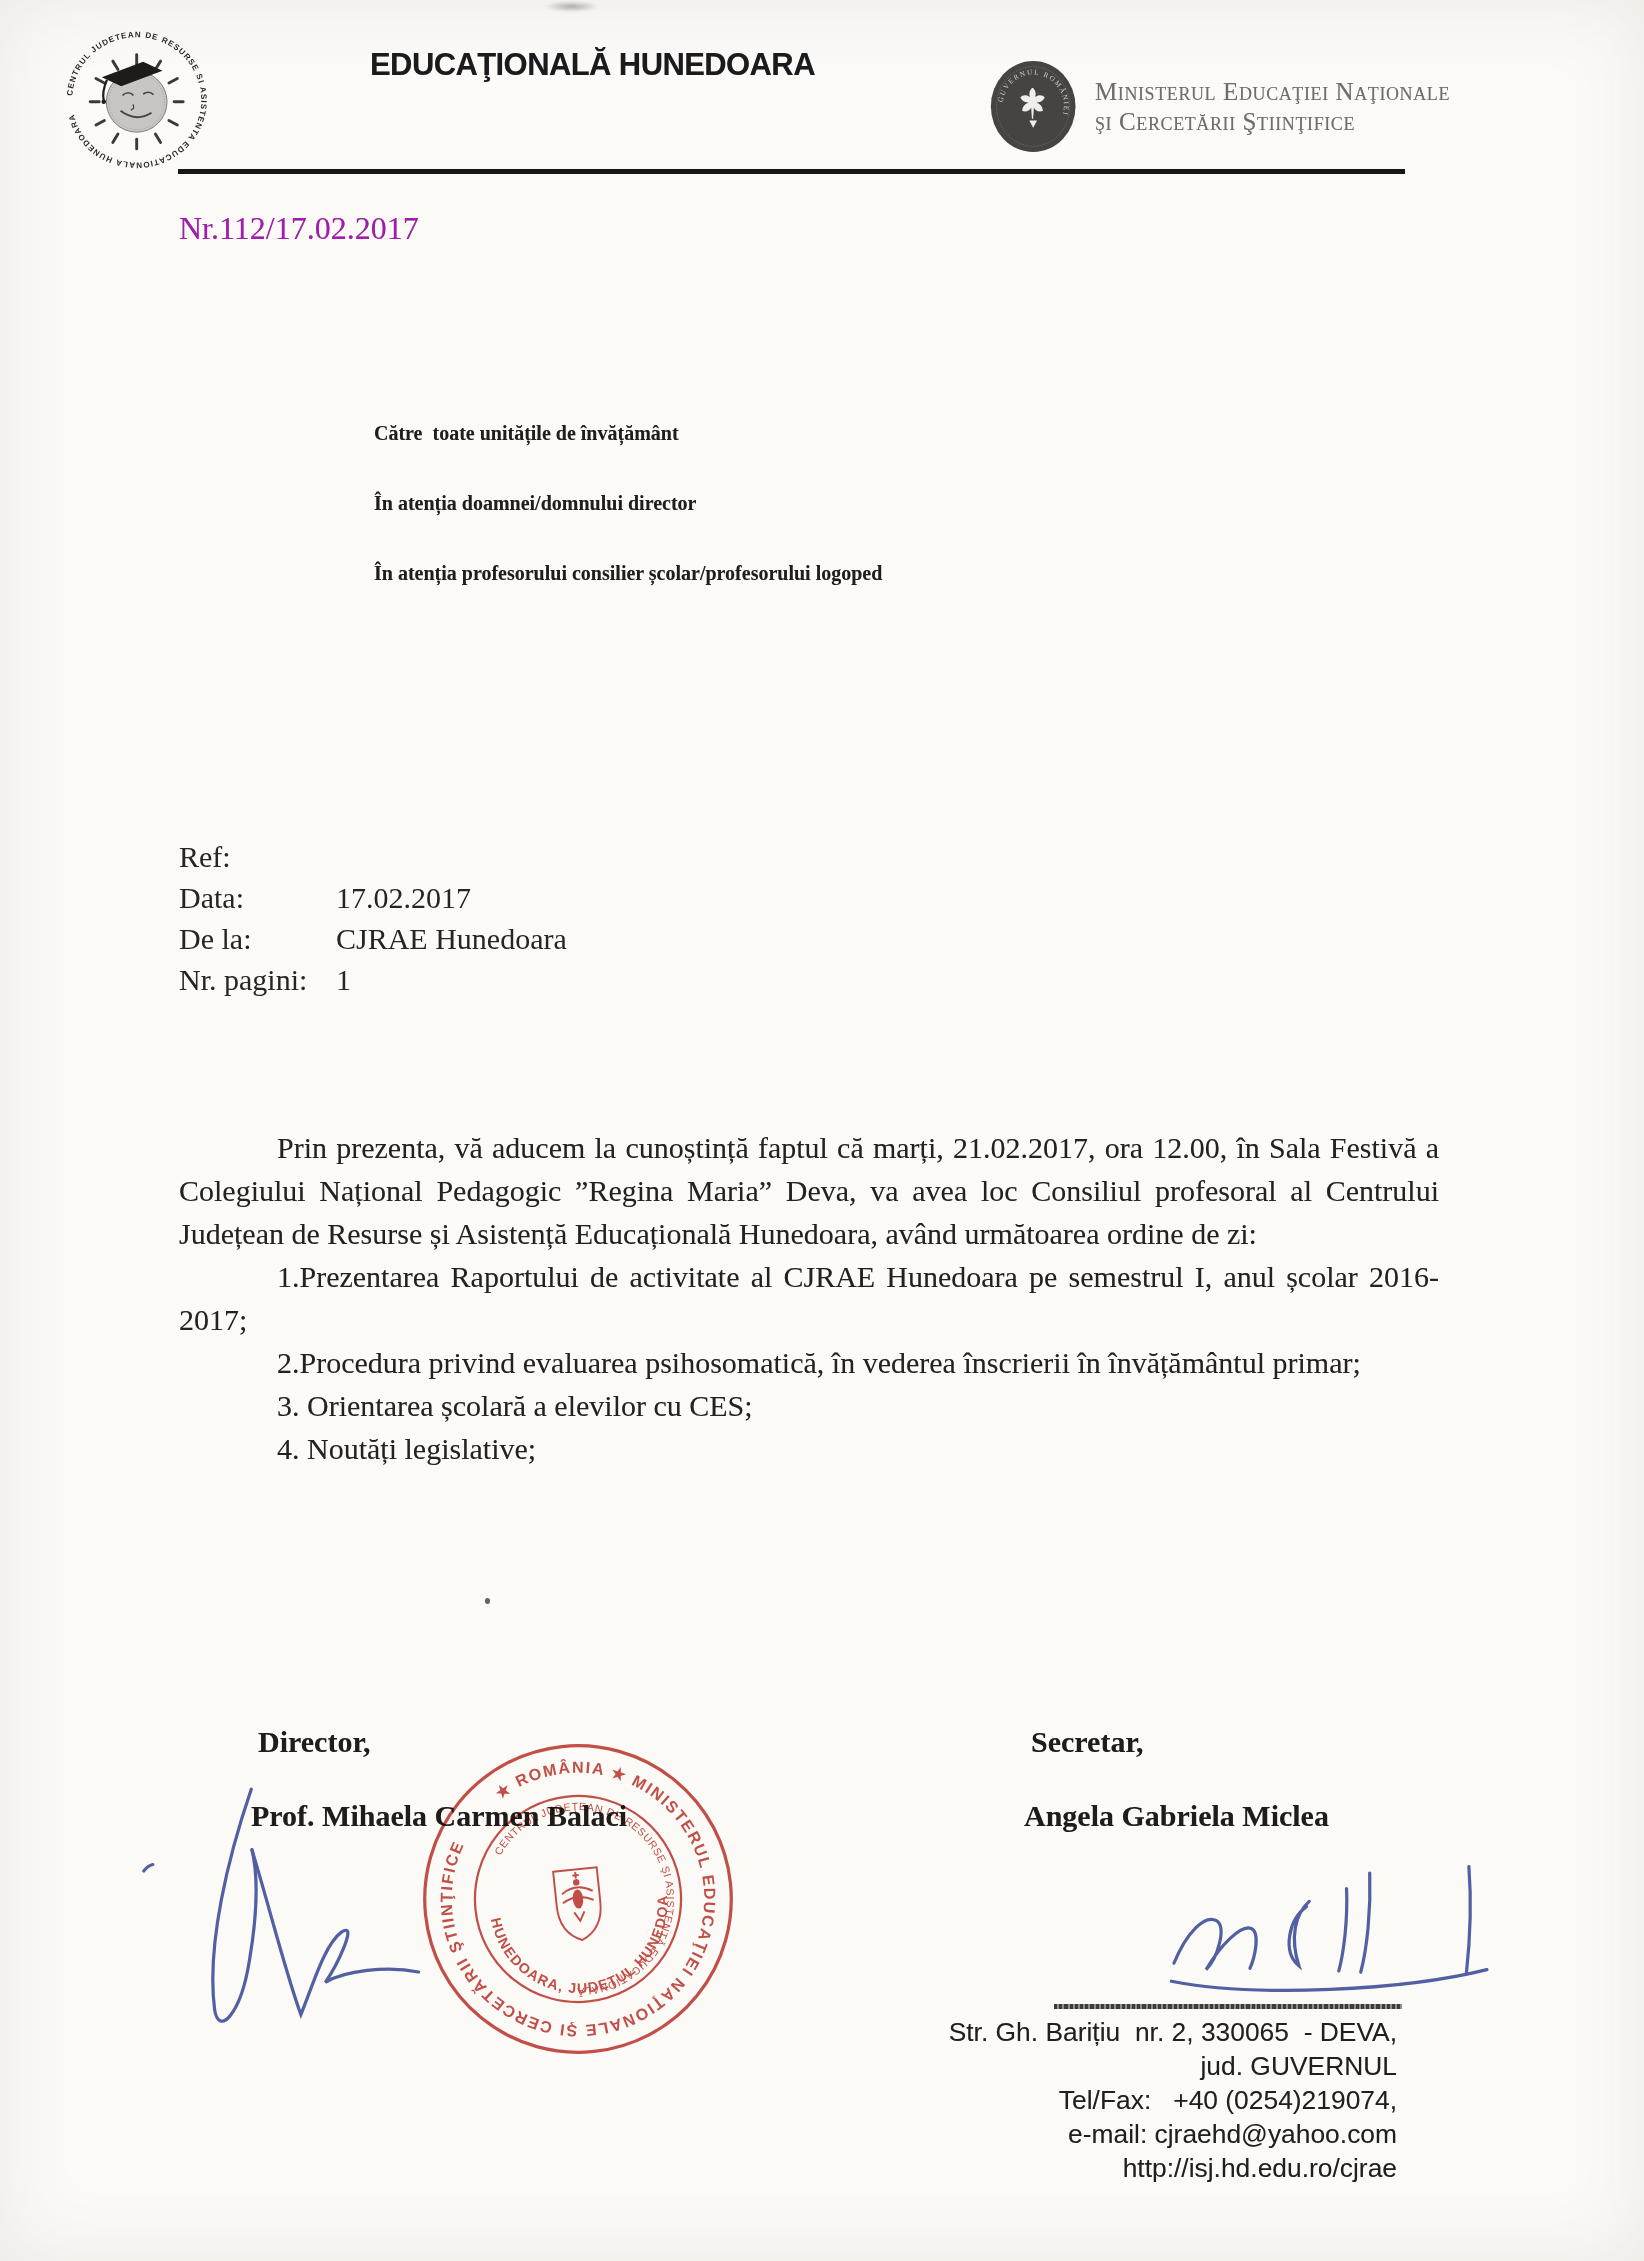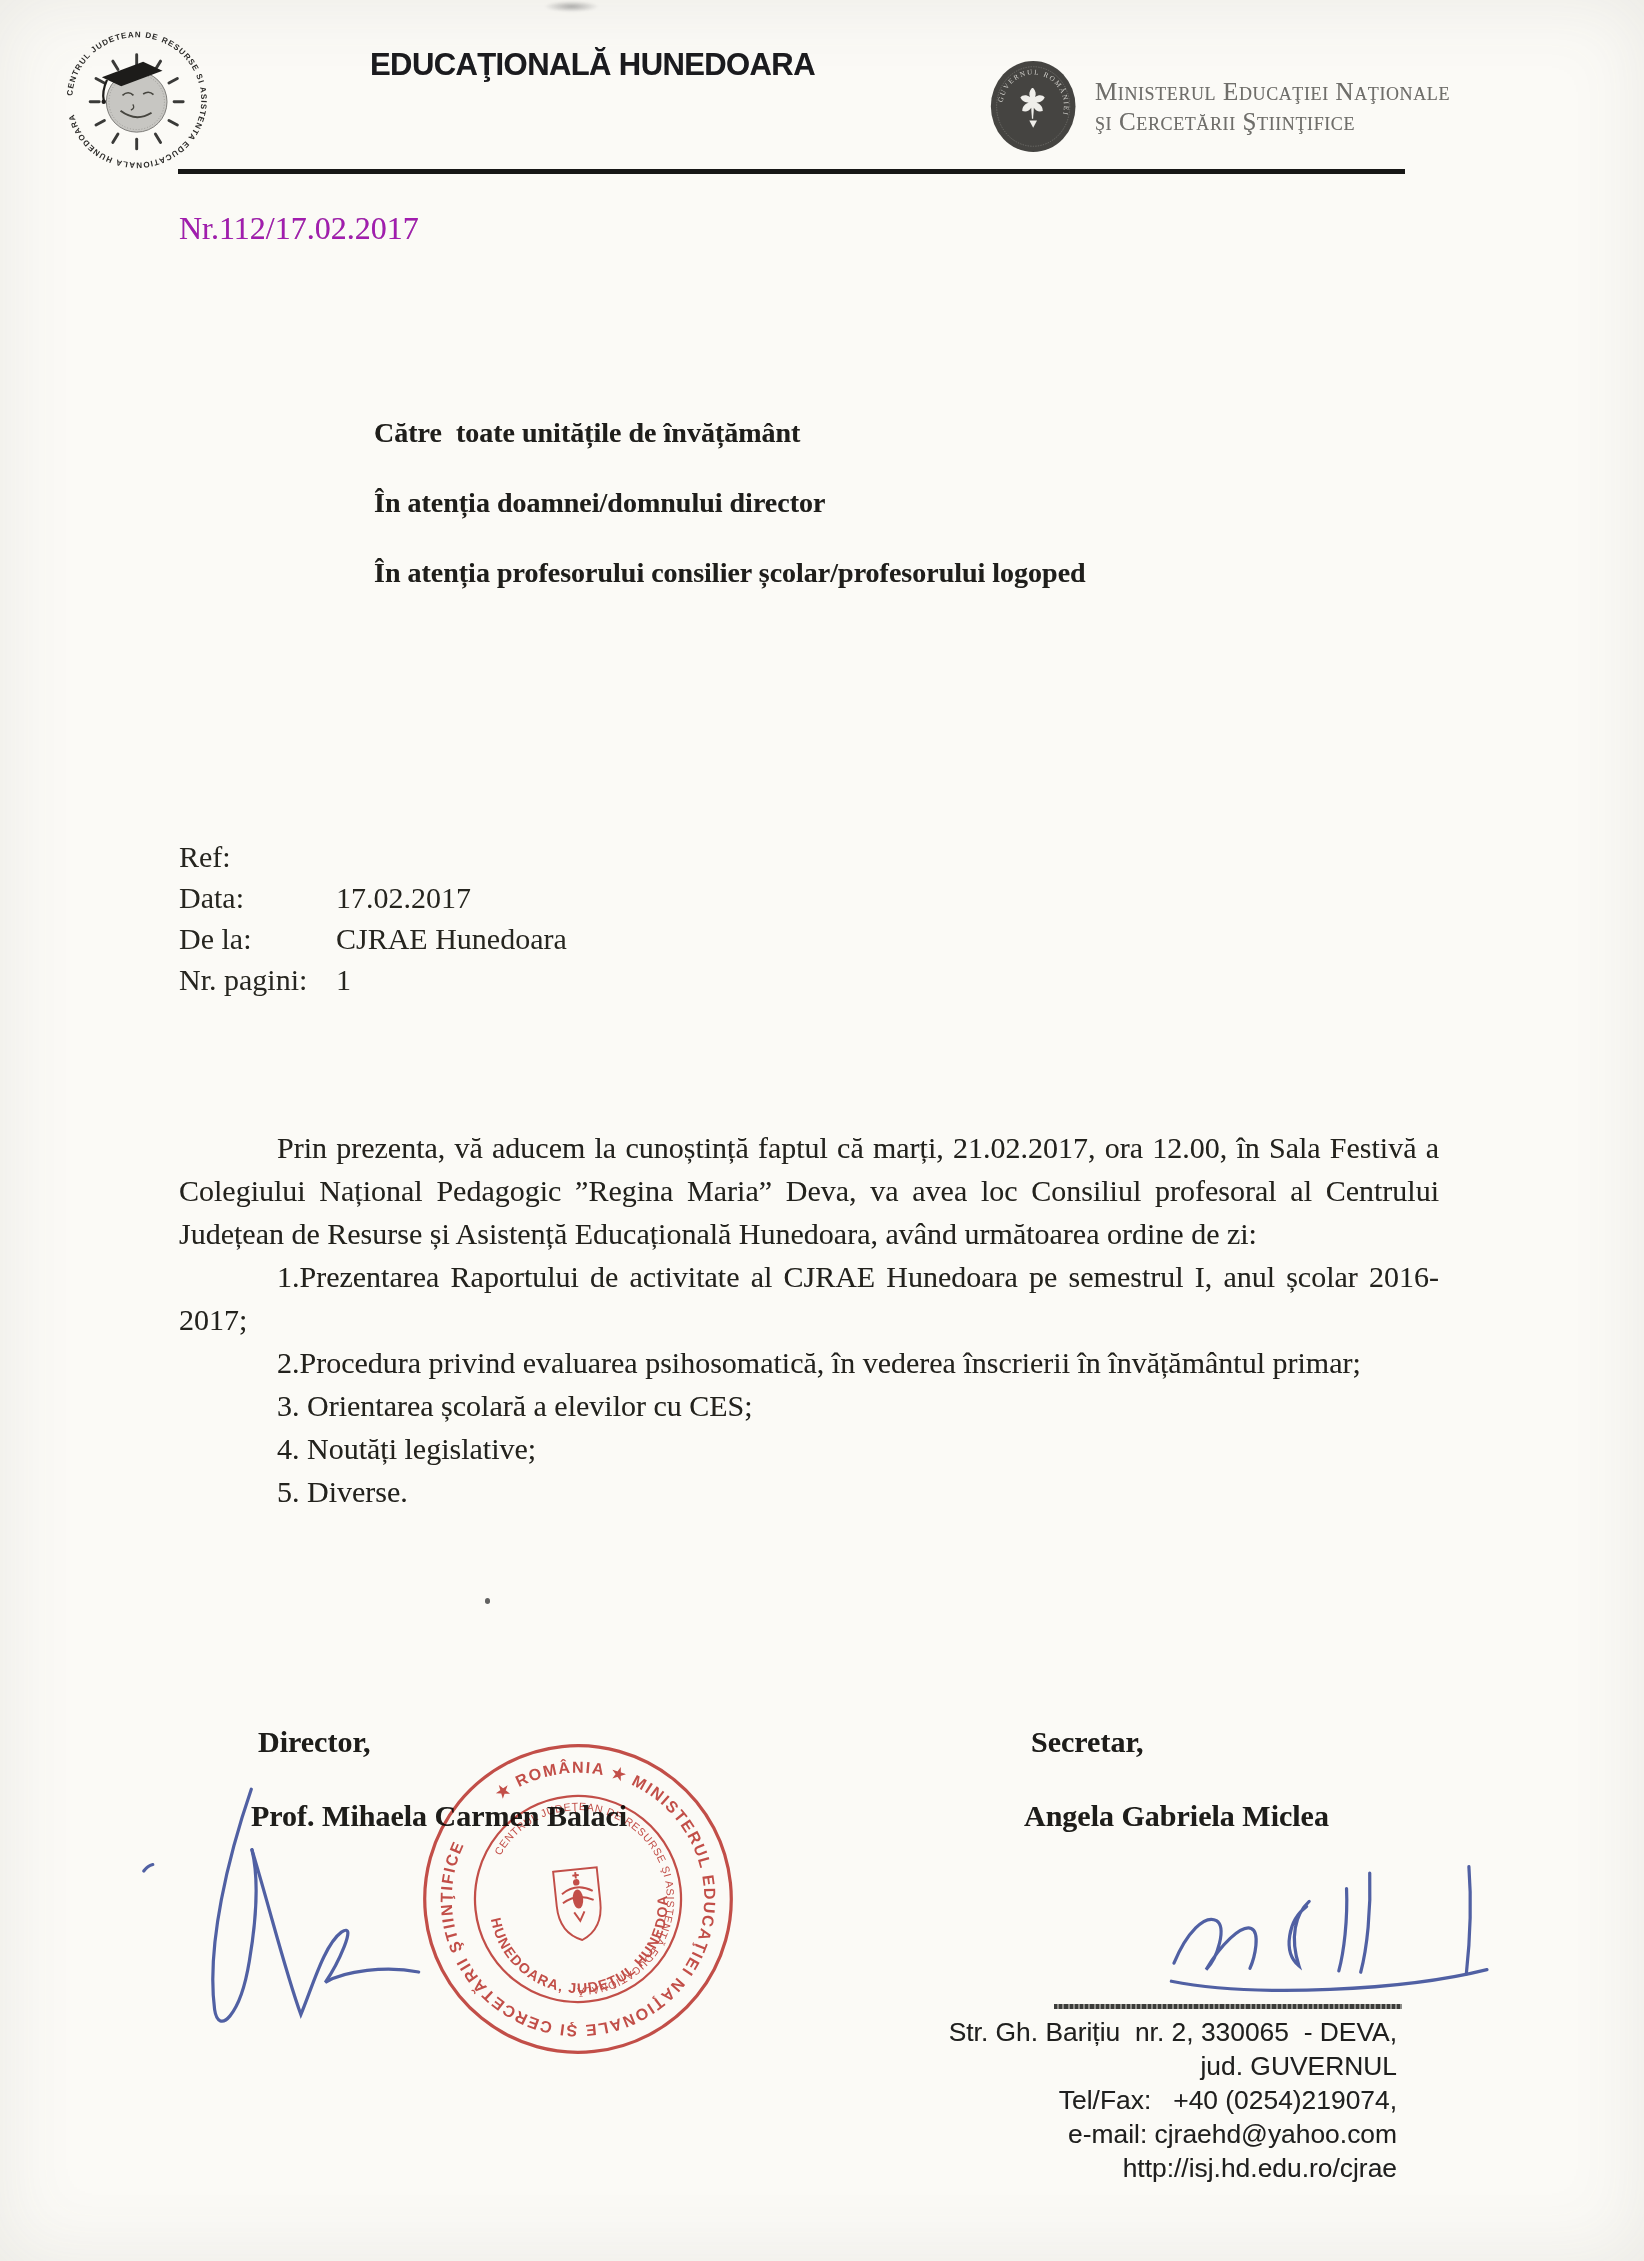--- a/index.html
+++ b/index.html
@@ -21,21 +21,21 @@
     left:1095px; top:77px;
     font-family:"Liberation Serif", serif; font-variant:small-caps;
     font-size:25px; line-height:30px; color:#6f6e6a; letter-spacing:0.6px;
     text-shadow:0 0 0.6px rgba(100,100,100,.4);
   }
   .header-rule{ left:178px; top:169px; width:1227px; height:4.5px; background:#171716; }
   .ref-number{
     left:179px; top:210px; font-weight:400; font-size:32px; color:#a21caf;
     text-shadow:0 0 0.6px rgba(0,0,0,.3);
   }
-  .addressee{ left:374px; top:417px; font-weight:700; font-size:28px; color:#1f1e1b; }
+  .addressee{ left:374px; top:417px; font-weight:700; font-size:20px; color:#1f1e1b; }
   .addressee p{ margin:0 0 38px 0; line-height:32px; white-space:pre-wrap; text-shadow:0 0 0.6px rgba(0,0,0,.3);}
   .meta{ left:179px; top:836px; font-size:30px; line-height:41px; color:#26251f; }
   .meta-row{ display:grid; grid-template-columns:157px auto; }
   .body-text{
     left:179px; top:1126px; width:1260px;
     font-size:30px; line-height:43px; color:#23221d;
     text-align:justify; text-shadow:0 0 0.6px rgba(0,0,0,.22);
   }
   .body-text p{ margin:0; text-indent:98px; }
   .sig-col{ text-align:left; font-weight:700; font-size:30px; color:#1e1d1a; text-shadow:0 0 0.6px rgba(0,0,0,.3);}
@@ -166,21 +166,20 @@
       <span>1</span>
     </div>
   </div>
 
   <div class="abs body-text">
     <p>Prin prezenta, vă aducem la cunoștință faptul că marți, 21.02.2017, ora 12.00, în Sala Festivă a Colegiului Național Pedagogic ”Regina Maria” Deva, va avea loc Consiliul profesoral al Centrului Județean de Resurse și Asistență Educațională Hunedoara, având următoarea ordine de zi:</p>
     <p>1.Prezentarea Raportului de activitate al CJRAE Hunedoara pe semestrul I, anul școlar 2016-2017;</p>
     <p>2.Procedura privind evaluarea psihosomatică, în vederea înscrierii în învățământul primar;</p>
     <p>3. Orientarea școlară a elevilor cu CES;</p>
     <p>4. Noutăți legislative;</p>
-    <p>5. Diverse.</p>
   </div>
 
   <div class="abs sig-col sig-director">Director,</div>
   <div class="abs sig-col sig-secretary">Secretar,</div>
   <div class="abs sig-col sig-name-director">Prof. Mihaela Carmen Balaci</div>
   <div class="abs sig-col sig-name-secretary">Angela Gabriela Miclea</div>
 
   <svg class="abs signature-svg" style="left:132px;top:1739px;" width="348" height="309" viewBox="0 0 540 480">
     <g fill="none" stroke="#3f51a0" stroke-width="5" stroke-linecap="round" opacity="0.9">
       <path d="M18,205 q6,-8 14,-10"></path>

